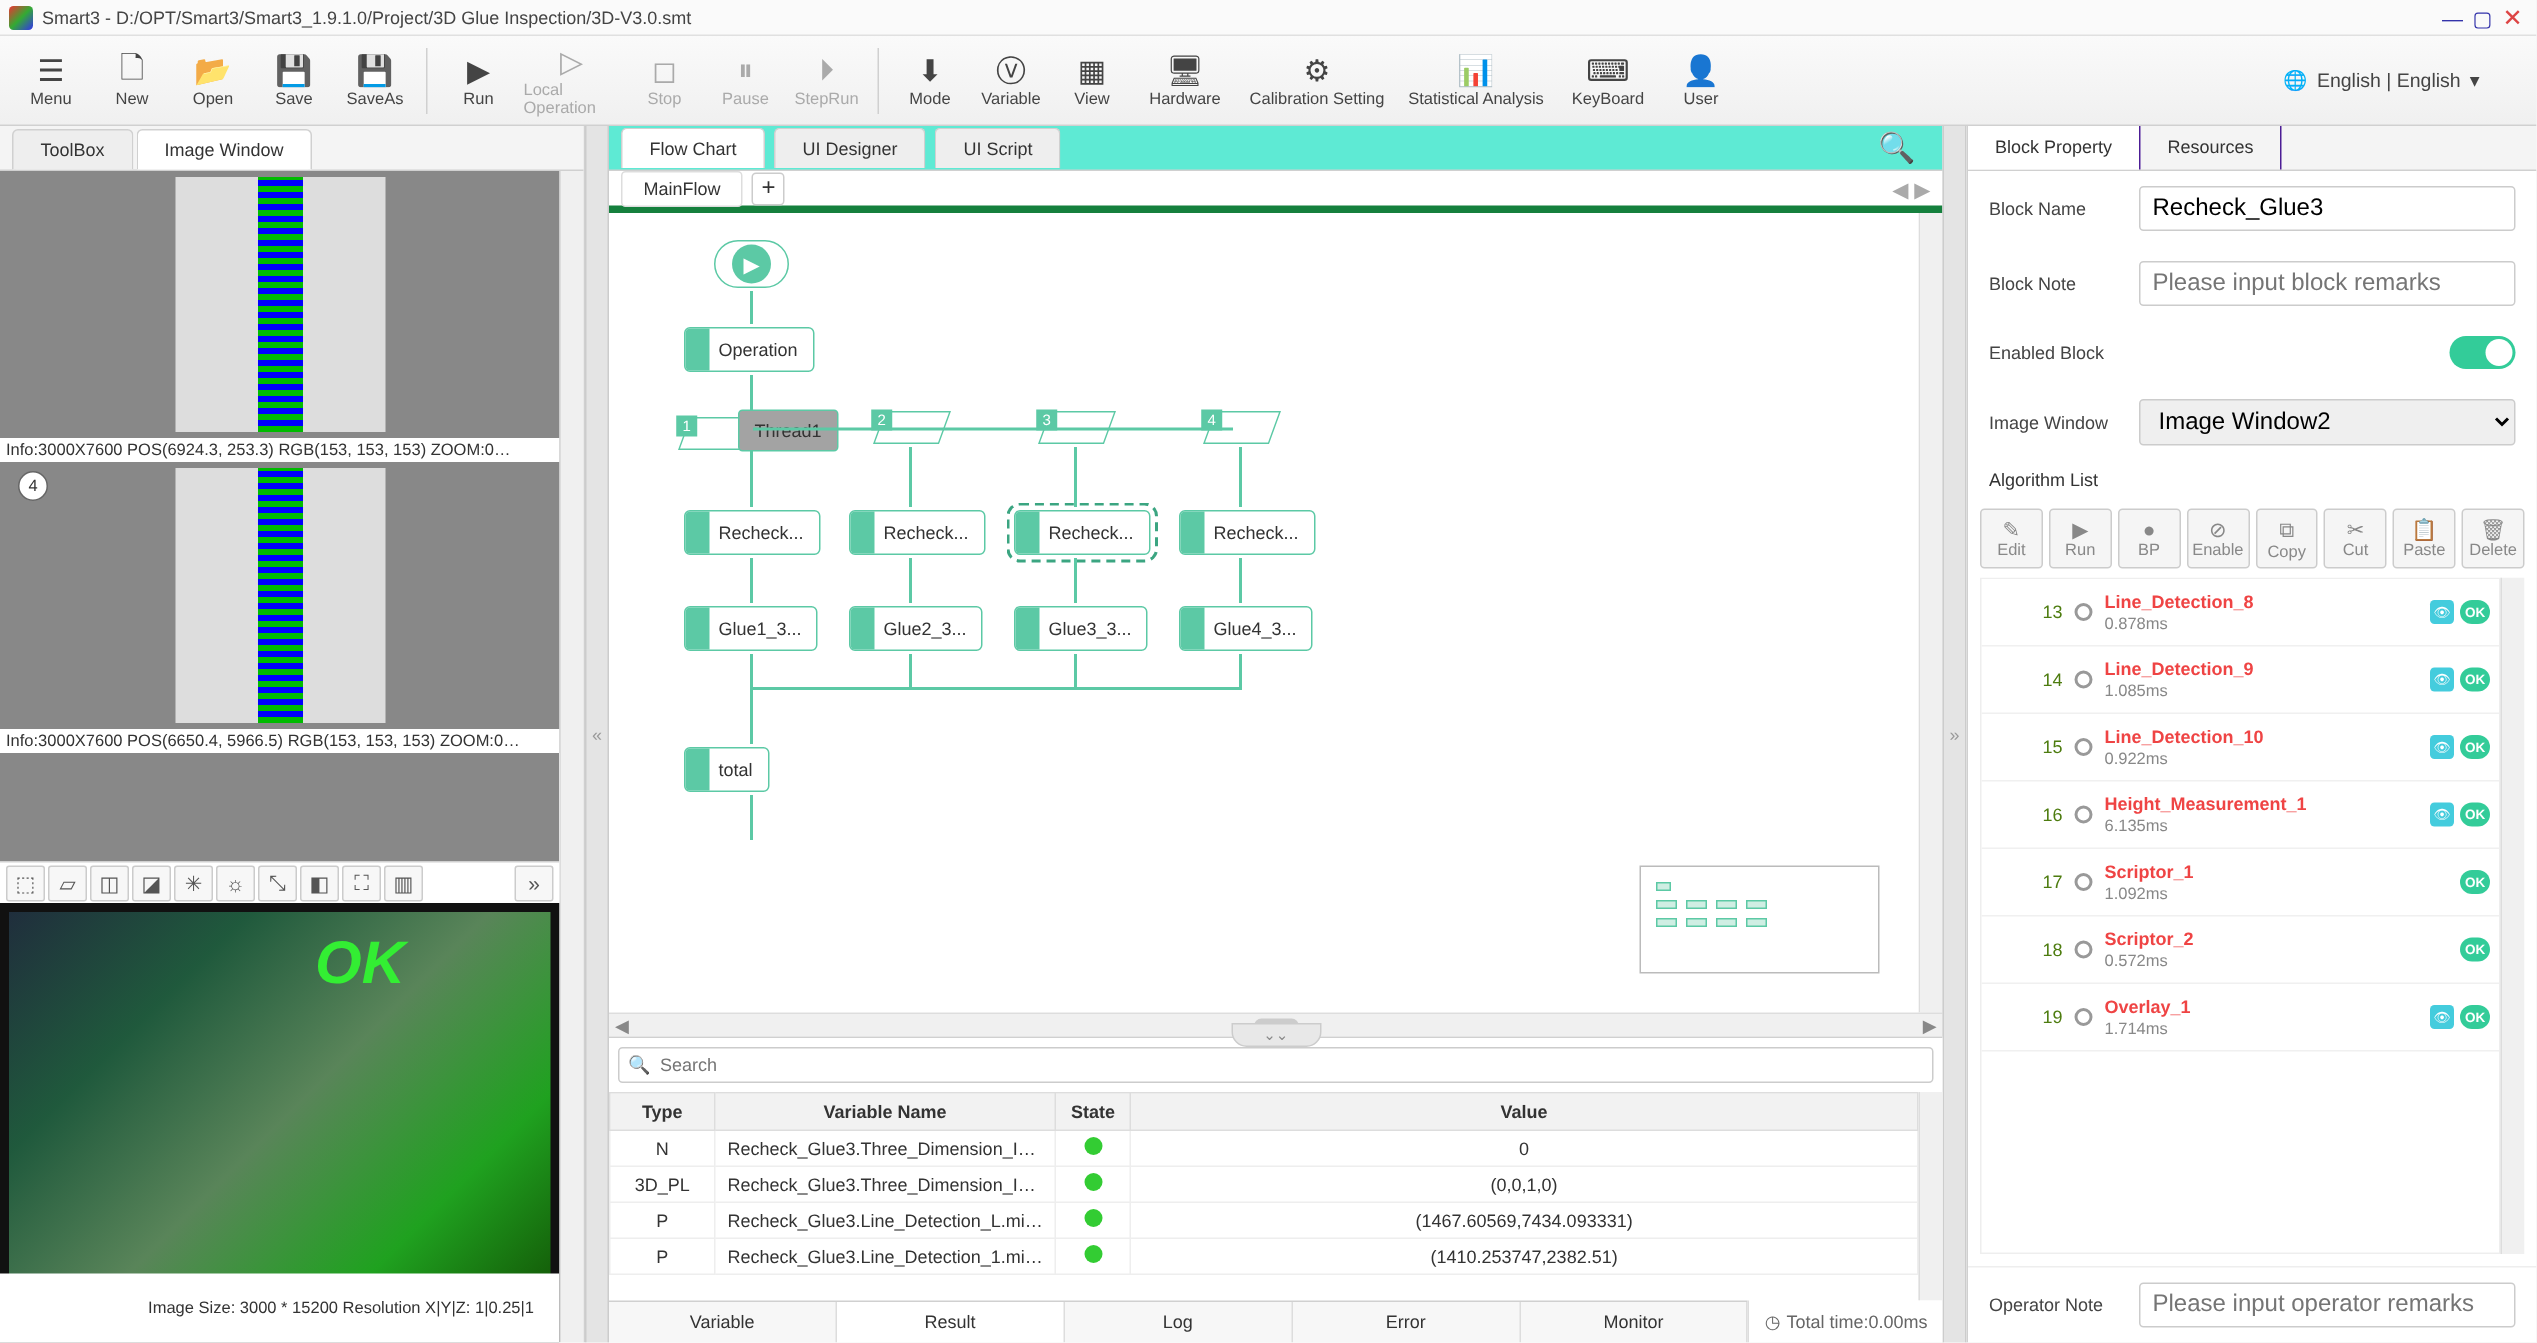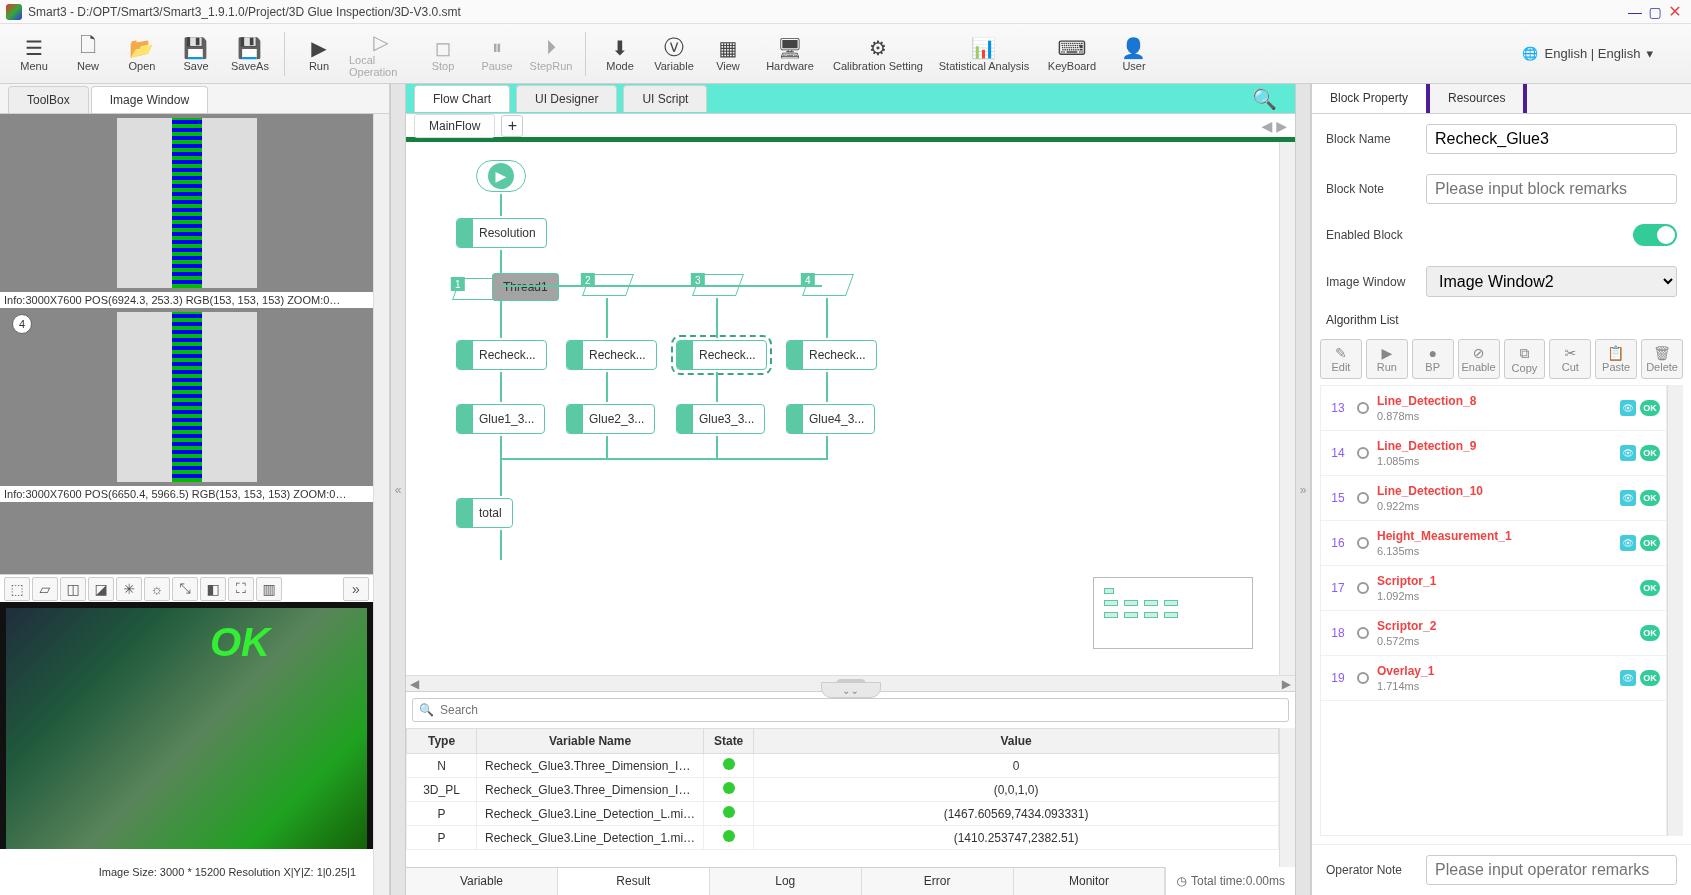--- a/index.html
+++ b/index.html
@@ -89,34 +89,34 @@
 .vtable td { border: 1px solid #eee; padding: 4px 8px; text-align: center; }
 .vtable td.left { text-align: left; }
 .dot-ok { width: 12px; height: 12px; background: #3c3; border-radius: 50%; display: inline-block; }
 .bottabs { height: 28px; border-top: 1px solid #d0d0d0; display: flex; }
 .bottab { flex: 1; text-align: center; line-height: 27px; border-right: 1px solid #ddd; font-size: 12px; cursor: pointer; background: #f7f7f7; }
 .bottab.active { background: #fff; font-weight: 500; }
 .bottime { padding: 0 10px; display: flex; align-items: center; gap: 4px; font-size: 12px; color: #666; border-left: 1px solid #ddd; }
 
 
 .rtabs { height: 30px; background: #f4f4f4; border-bottom: 1px solid #d0d0d0; display: flex; }
-.rtab { padding: 7px 18px; border-right: 4px solid #4c1d95; font-size: 12px; cursor: pointer; }
+.rtab { padding: 7px 18px; border-right: 1px solid #4c1d95; font-size: 12px; cursor: pointer; }
 .rtab.active { background: #fff; font-weight: 500; }
 .proprow { display: flex; align-items: center; padding: 10px 14px; gap: 10px; }
 .proprow label { width: 90px; font-size: 12px; color: #444; }
 .proprow input[type=text], .proprow select { flex: 1; padding: 5px 8px; border: 1px solid #ccc; border-radius: 3px; font-size: 16px; }
 .switch { width: 44px; height: 22px; background: #3c9; border-radius: 11px; position: relative; cursor: pointer; }
 .switch::after { content: ''; position: absolute; right: 2px; top: 2px; width: 18px; height: 18px; background: #fff; border-radius: 50%; }
 .alglist { flex: 1; display: flex; flex-direction: column; padding: 0 8px 8px; overflow: hidden; }
 .algtools { display: flex; gap: 4px; padding: 6px 0; }
 .algbtn { width: 44px; height: 40px; border: 1px solid #ccc; background: #f5f5f5; display: flex; flex-direction: column; align-items: center; justify-content: center; font-size: 11px; color: #888; border-radius: 3px; cursor: pointer; }
 .algbtn .i { font-size: 14px; }
 .algitems { flex: 1; overflow-y: auto; border: 1px solid #eee; }
 .algitem { display: flex; align-items: center; padding: 8px 6px; border-bottom: 1px solid #f0f0f0; gap: 8px; }
-.algitem .num { width: 22px; text-align: center; color: #8b5cf6; }
+.algitem .num { width: 22px; text-align: right; color: #4d7c0f; margin-left: 26px; }
 .algitem .radio { width: 12px; height: 12px; border: 2px solid #999; border-radius: 50%; }
 .algitem .body { flex: 1; }
 .algitem .name { font-size: 12px; color: #ef4444; font-weight: bold; }
 .algitem .time { font-size: 11px; color: #888; margin-top: 2px; }
 .algitem .badges { display: flex; gap: 4px; }
 .badge-eye { width: 16px; height: 16px; background: #4cd; border-radius: 3px; display: flex; align-items: center; justify-content: center; font-size: 9px; color: #fff; }
 .badge-ok { width: 20px; height: 16px; background: #3c9; border-radius: 8px; color: #fff; font-size: 9px; display: flex; align-items: center; justify-content: center; font-weight: bold; }
 .collapse-handle { position: absolute; left: 50%; top: -10px; transform: translateX(-50%); width: 60px; height: 16px; background: #e8e8e8; border: 1px solid #ccc; border-radius: 0 0 10px 10px; display: flex; align-items: center; justify-content: center; cursor: pointer; font-size: 10px; color: #888; }
 .vscroll { width: 16px; background: #f0f0f0; border-left: 1px solid #ddd; }
 .hscroll { height: 16px; background: #f0f0f0; border-top: 1px solid #ddd; display:flex; align-items:center; }
@@ -285,21 +285,21 @@
     </div>
 
     <div style="display:flex; flex:1; overflow:hidden;">
       <div class="flowcanvas">
         <div class="startnode" style="left:70px; top:18px;">
             <span class="play">▶</span>
           </div>
         <div class="edge" style="left:94px; top:52px; width:2px; height:22px;"></div>
         <div class="node" style="left:50px; top:76px;">
             <div class="nhead"></div>
-            <span>Resolution</span>
+            <span>Operation</span>
           </div>
         <div class="edge" style="left:94px; top:108px; width:2px; height:26px;"></div>
 
         <div class="diamond" style="left:50px; top:136px;">
             <div class="num">1</div>
           </div>
         <div class="node" style="left:62px; top:130px; border:none; padding-left:24px; background:transparent;">
             <span style="background:#a3a3a3; border:1px solid #5cc9a5; padding:6px 10px; border-radius:3px;">Thread1</span>
           </div>
 

